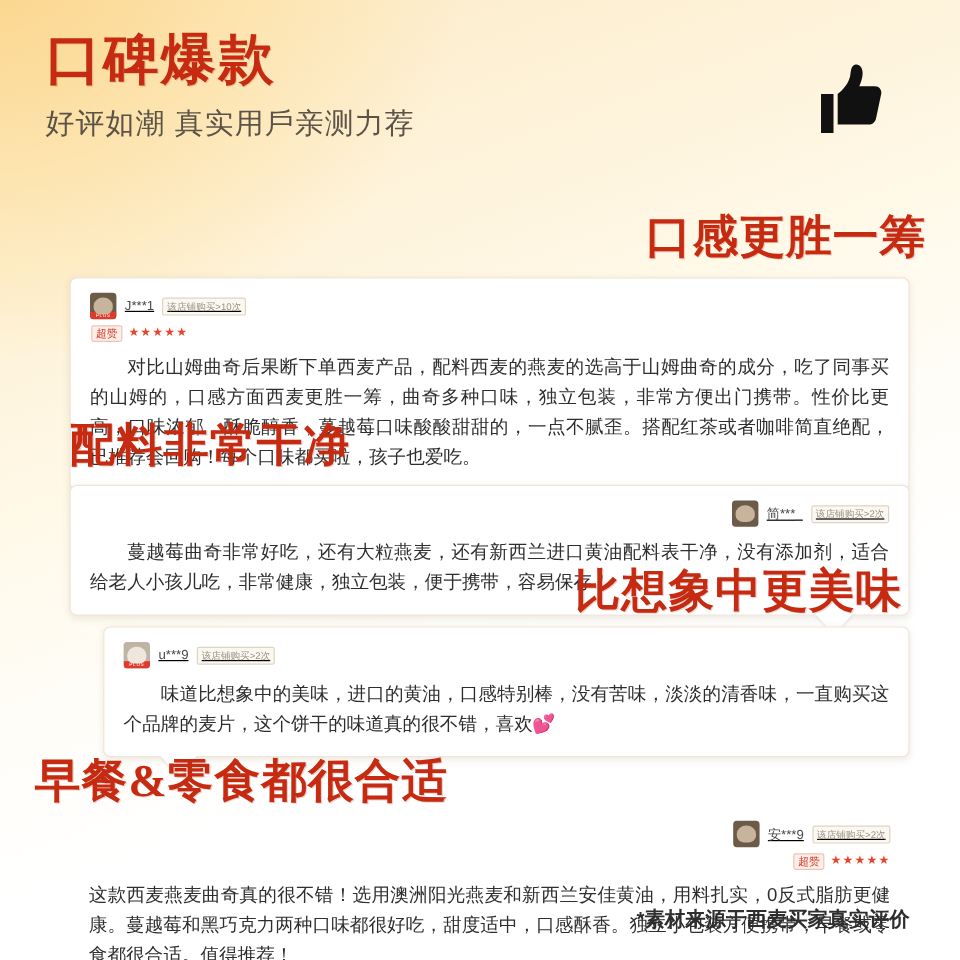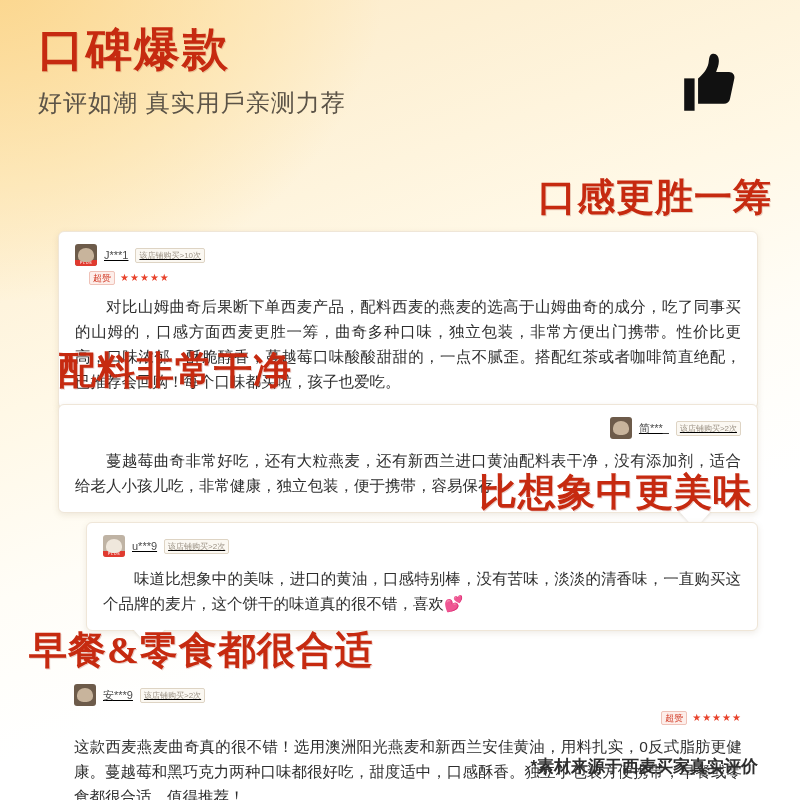--- a/index.html
+++ b/index.html
@@ -144,21 +144,21 @@
     border: 1px solid #ded4c4;
     border-radius: 2px;
     padding: 1px 3px;
     background: #fbf8f2;
   }
   .rating-row {
     display: flex;
     align-items: center;
     gap: 5px;
     margin-top: 5px;
-    margin-left: 14px;
+    margin-left: 1px;
   }
   .rating-label {
     font-size: 9px;
     color: #d0341f;
     border: 1px solid #efc2b8;
     background: #fdeeea;
     border-radius: 2px;
     padding: 0 3px;
     line-height: 12px;
   }
@@ -244,21 +244,21 @@
         <div class="shop-tag">该店铺购买&gt;2次</div>
       </div>
       <div class="review-text">味道比想象中的美味，进口的黄油，口感特别棒，没有苦味，淡淡的清香味，一直购买这个品牌的麦片，这个饼干的味道真的很不错，喜欢💕</div>
       <div class="tail left"></div>
     </div>
   </div>
 
   <div class="section" style="top:625px;">
     <div class="headline" style="padding-left:29px;font-family:Liberation Serif, serif;">早餐&amp;零食都很合适</div>
     <div class="bubble" style="margin:4px 42px 0 58px;border:none;box-shadow:none;background:transparent;padding-top:4px;">
-      <div class="user-row" style="">
+      <div class="user-row" style="justify-content:flex-end;">
         <div class="avatar"></div>
         <div class="username">安***9</div>
         <div class="shop-tag">该店铺购买&gt;2次</div>
       </div>
       <div class="rating-row" style="justify-content:flex-end;">
         <span class="rating-label">超赞</span>
         <span class="stars">★★★★★</span>
       </div>
       <div class="review-text noindent">这款西麦燕麦曲奇真的很不错！选用澳洲阳光燕麦和新西兰安佳黄油，用料扎实，0反式脂肪更健康。蔓越莓和黑巧克力两种口味都很好吃，甜度适中，口感酥香。独立小包装方便携带，早餐或零食都很合适。值得推荐！</div>
     </div>

